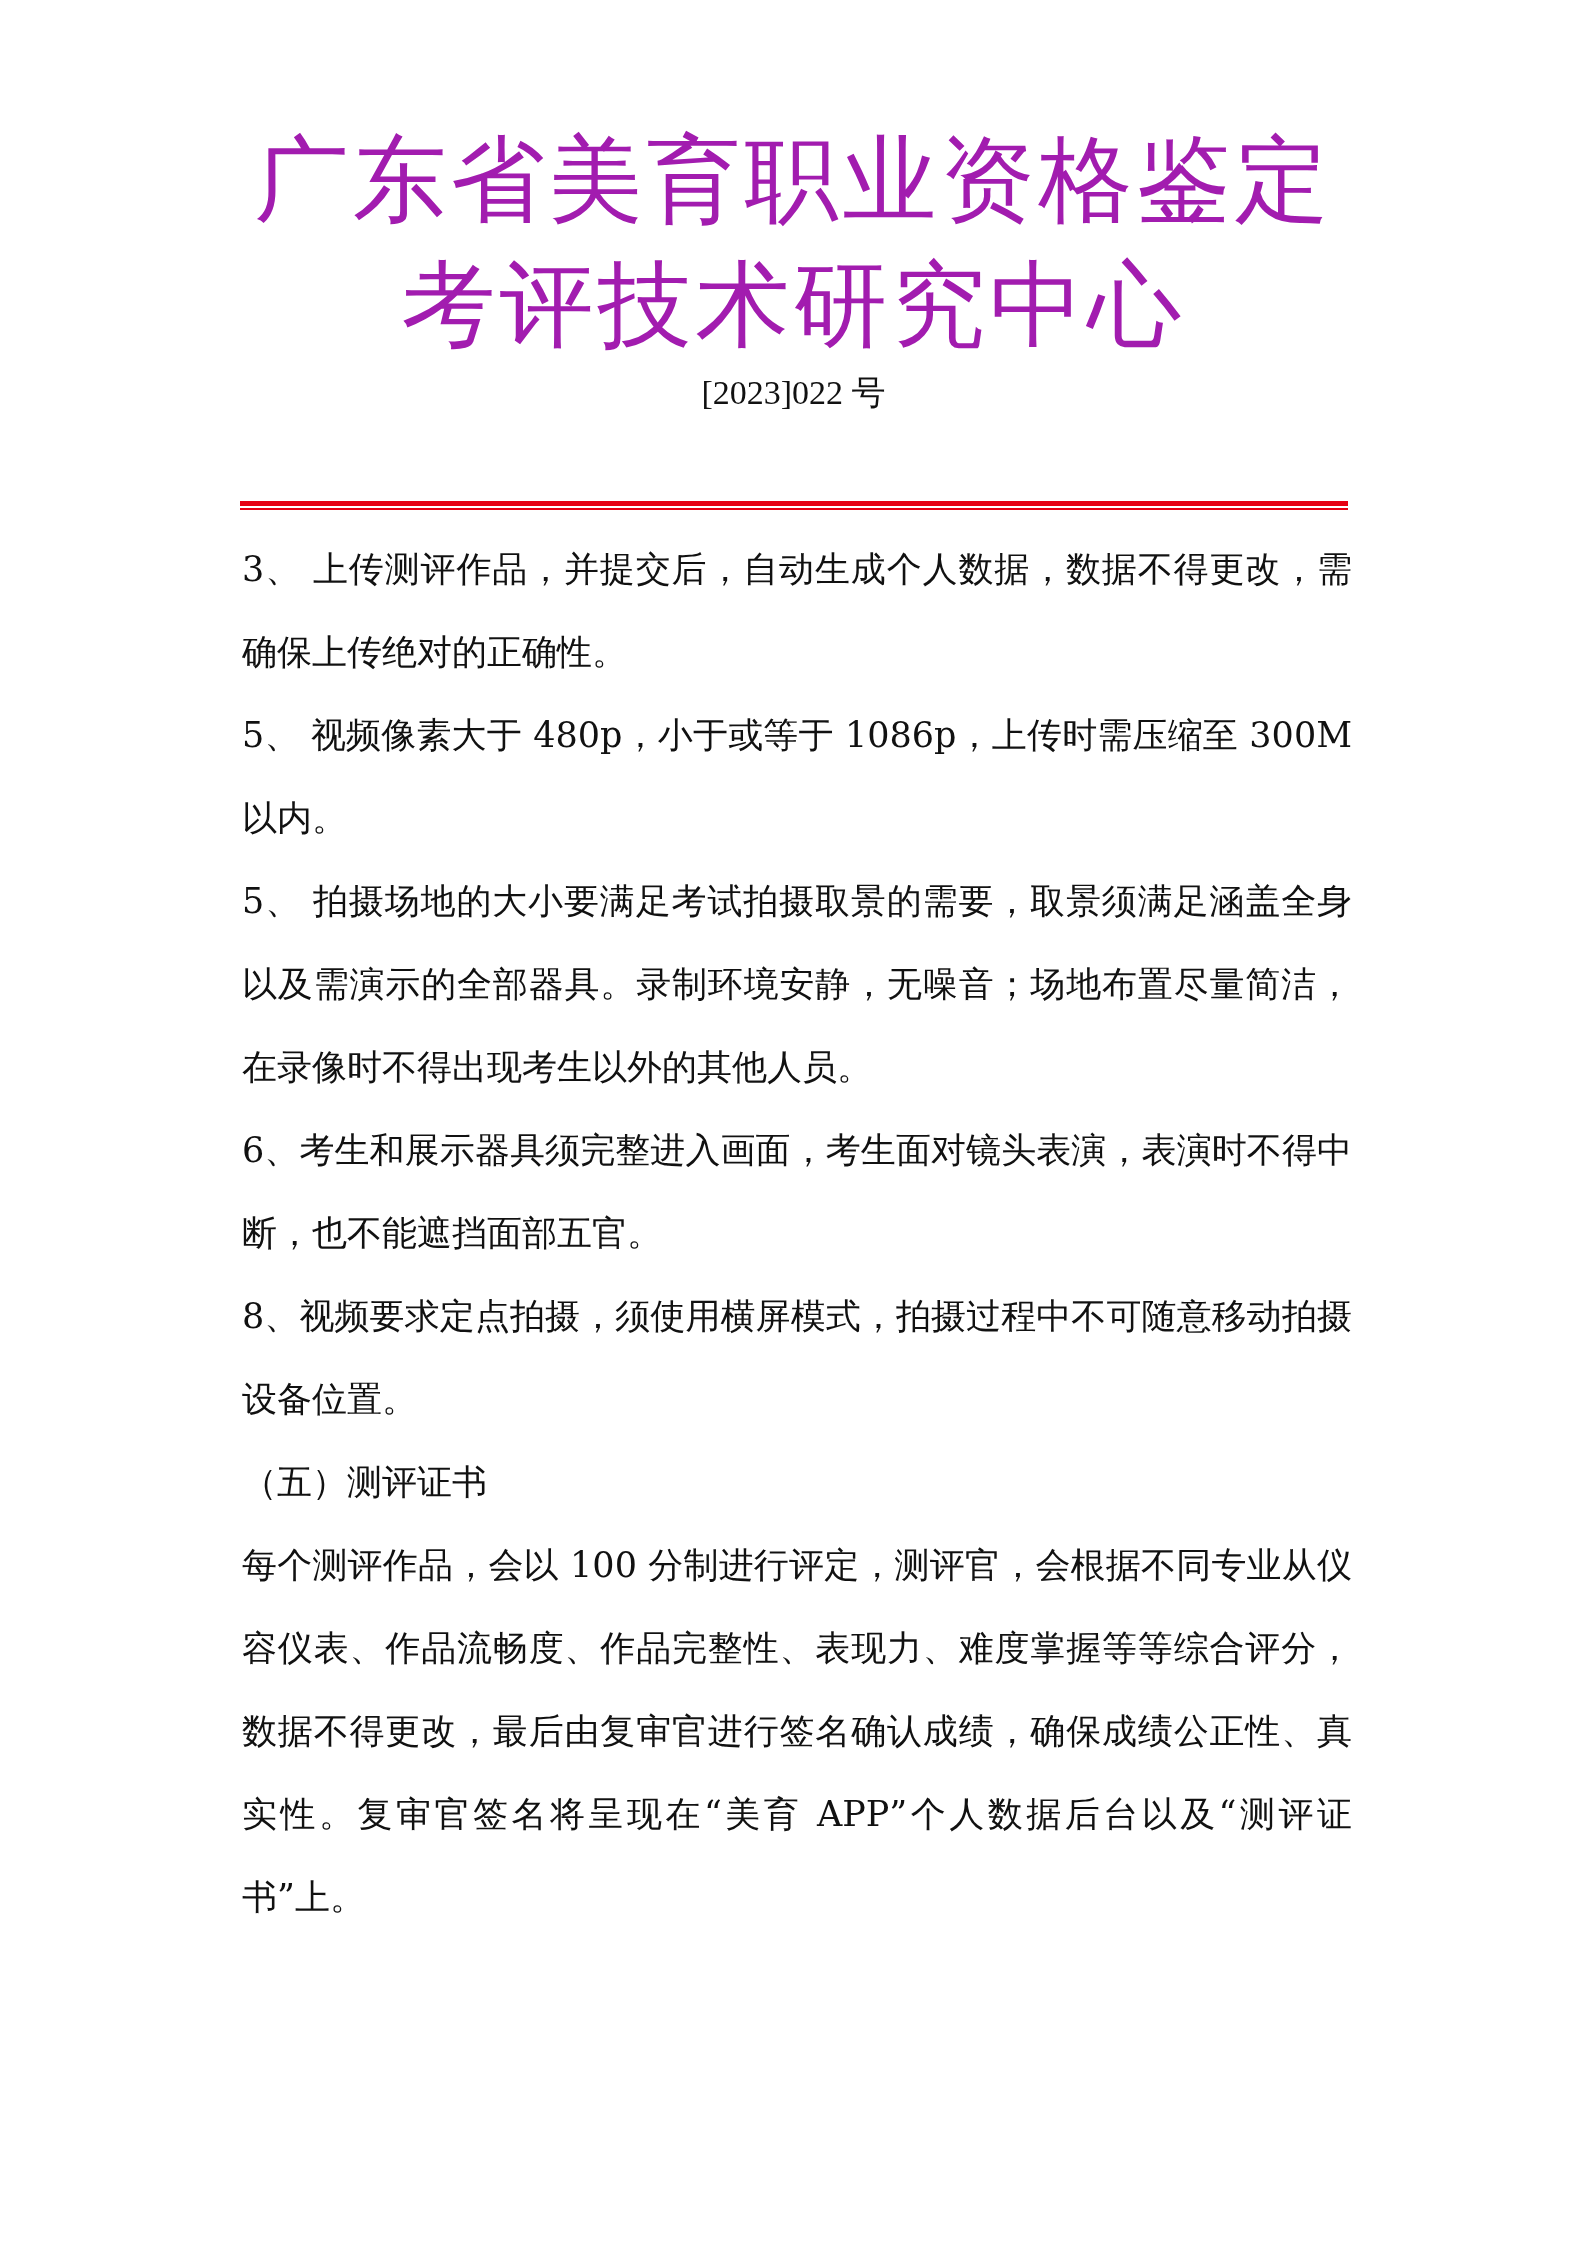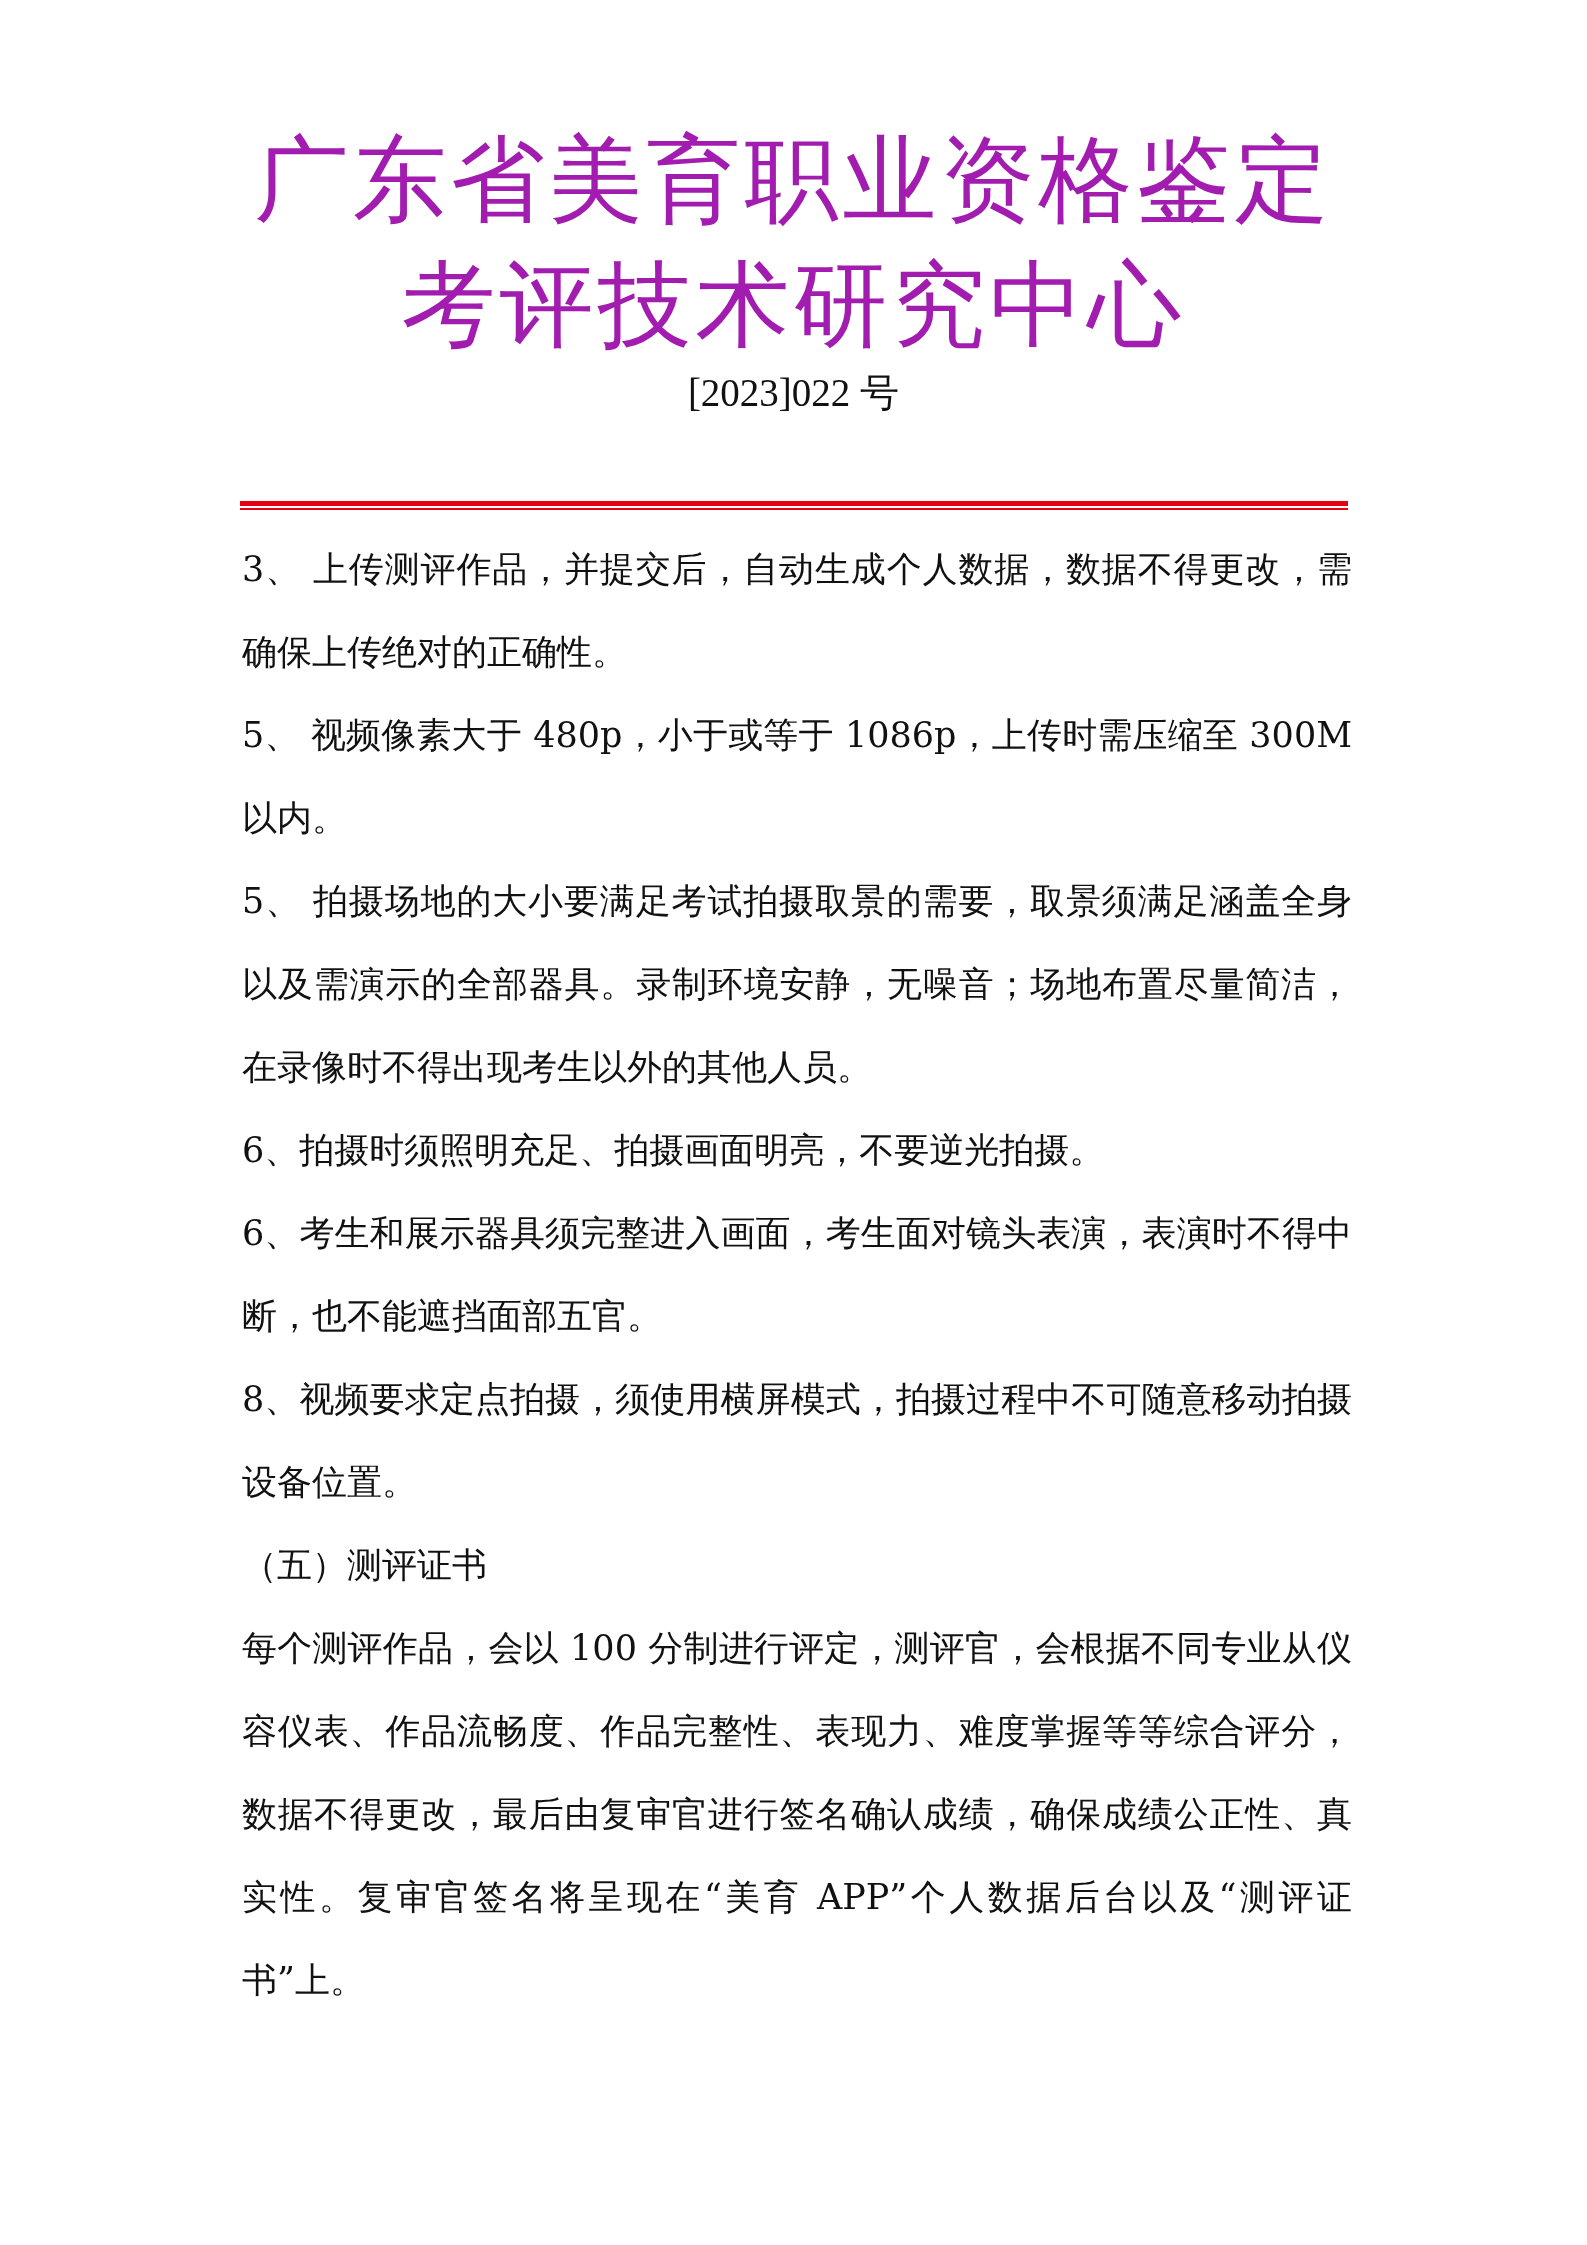--- a/index.html
+++ b/index.html
@@ -7,21 +7,21 @@
   .page { position: absolute; left: 0; top: 0; width: 1587px; height: 2245px; background: #fff; }
   .title-line {
     position: absolute; left: 0; width: 1587px; text-align: center;
     color: #a21caf; font-family: "DejaVu Serif", "Liberation Serif", serif;
     font-size: 94px; line-height: 110px; letter-spacing: 4px; white-space: nowrap;
   }
   .title-1 { top: 125px; }
   .title-2 { top: 250px; }
   .doc-number {
     position: absolute; left: 0; width: 1587px; top: 368px; text-align: center;
-    font-family: "Liberation Serif", "DejaVu Serif", serif; font-size: 39px; color: #111;
+    font-family: "Liberation Serif", "DejaVu Serif", serif; font-size: 34px; color: #111;
     line-height: 50px;
   }
   .rule-thick { position: absolute; left: 240px; width: 1108px; top: 501px; height: 5px; background: #e60012; }
   .rule-thin  { position: absolute; left: 240px; width: 1108px; top: 508px; height: 2px; background: #e60012; }
   .body-text {
     position: absolute; left: 242px; width: 1110px; top: 528px;
     font-family: "DejaVu Serif", "Liberation Serif", serif; font-size: 35px;
     color: #111; line-height: 83px;
   }
   .para { margin: 0; padding: 0; text-align: justify; }
@@ -35,19 +35,18 @@
   <div class="title-line title-2">考评技术研究中心</div>
   <div class="doc-number">[2023]022 号</div>
 
   <div class="rule-thick"></div>
   <div class="rule-thin"></div>
 
   <div class="body-text">
     <p class="para">3、 上传测评作品，并提交后，自动生成个人数据，数据不得更改，需确保上传绝对的正确性。</p>
     <p class="para">5、 视频像素大于 480p，小于或等于 1086p，上传时需压缩至 300M 以内。</p>
     <p class="para">5、 拍摄场地的大小要满足考试拍摄取景的需要，取景须满足涵盖全身以及需演示的全部器具。录制环境安静，无噪音；场地布置尽量简洁，在录像时不得出现考生以外的其他人员。</p>
-    <p class="para">6、拍摄时须照明充足、拍摄画面明亮，不要逆光拍摄。</p>
     <p class="para">6、考生和展示器具须完整进入画面，考生面对镜头表演，表演时不得中断，也不能遮挡面部五官。</p>
     <p class="para">8、视频要求定点拍摄，须使用横屏模式，拍摄过程中不可随意移动拍摄设备位置。</p>
     <p class="para heading">（五）测评证书</p>
     <p class="para">每个测评作品，会以 100 分制进行评定，测评官，会根据不同专业从仪容仪表、作品流畅度、作品完整性、表现力、难度掌握等等综合评分，数据不得更改，最后由复审官进行签名确认成绩，确保成绩公正性、真实性。复审官签名将呈现在“美育 APP”个人数据后台以及“测评证书”上。</p>
   </div>
 </div>
 
 </body></html>

